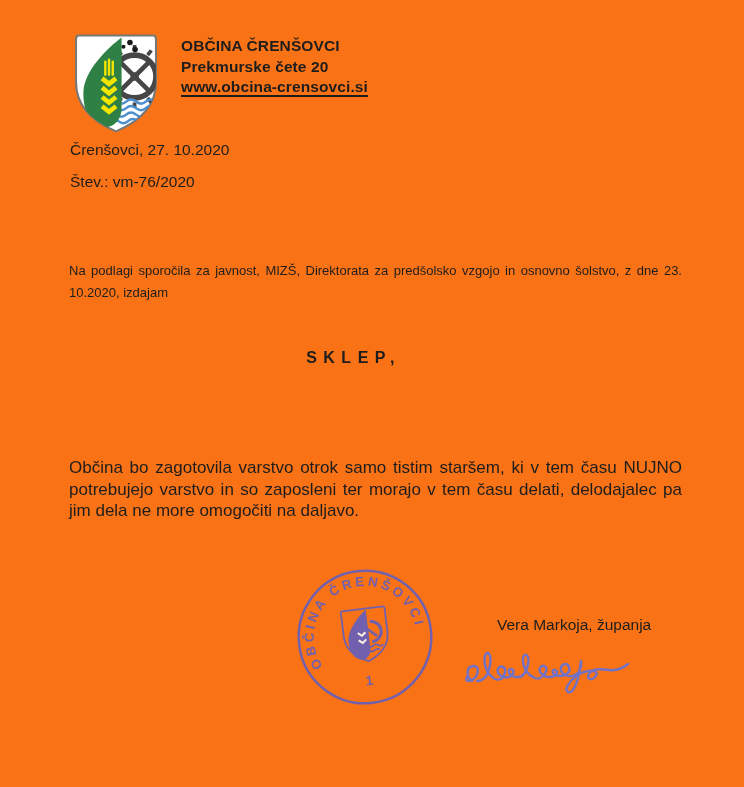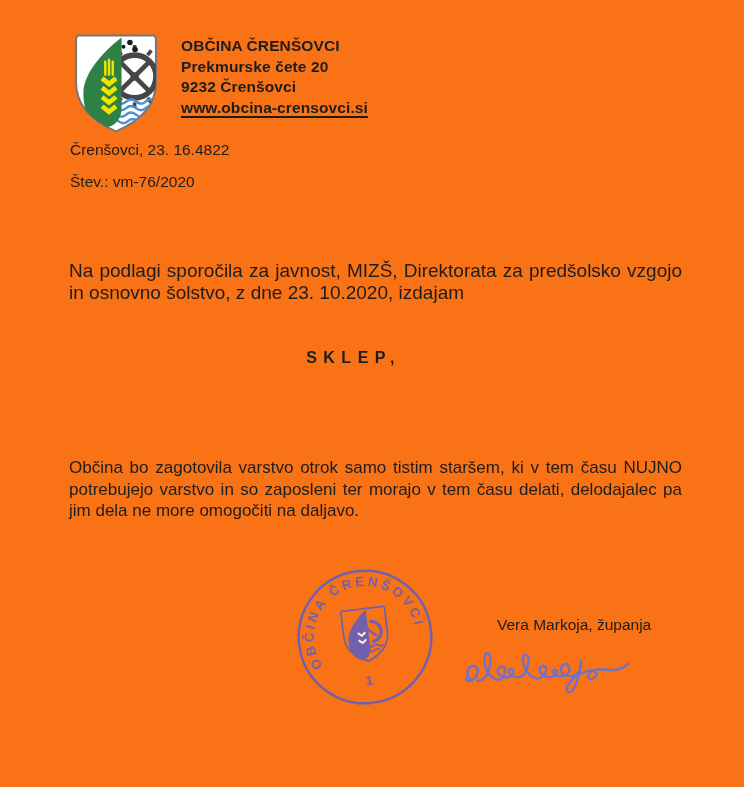--- a/index.html
+++ b/index.html
@@ -37,21 +37,21 @@
   }
 
   
   .place-date { position: absolute; left: 70px; top: 141px; font-size: 15.5px; }
   .ref-number { position: absolute; left: 70px; top: 173px; font-size: 15.5px; }
 
   
   .intro {
     position: absolute;
     left: 69px; top: 260px; width: 613px;
-    font-size: 19px; line-height: 21.5px;
+    font-size: 13px; line-height: 21.5px;
     text-align: justify;
   }
   .sklep-heading {
     position: absolute;
     left: 0; top: 349px; width: 707px;
     text-align: center;
     font-size: 16px; font-weight: bold;
     letter-spacing: 6.5px;
   }
   .decision {
@@ -147,25 +147,24 @@
         <circle cx="58" cy="18" r="2.2" fill="#1a1a1a"></circle>
         <circle cx="65" cy="13.5" r="3" fill="#1a1a1a"></circle>
         <circle cx="70.5" cy="21" r="3" fill="#1a1a1a"></circle>
       </g>
     </svg>
   </div>
 
   <div class="org-block">
     <div>OBČINA ČRENŠOVCI</div>
     <div>Prekmurske čete 20</div>
-    <div>9232 Črenšovci</div>
     <div class="org-website">www.obcina-crensovci.si</div>
   </div>
 
-  <div class="place-date">Črenšovci, 23. 16.4822</div>
+  <div class="place-date">Črenšovci, 27. 10.2020</div>
   <div class="ref-number">Štev.: vm-76/2020</div>
 
   <p class="intro">Na podlagi sporočila za javnost, MIZŠ, Direktorata za predšolsko vzgojo in osnovno šolstvo, z dne 23. 10.2020, izdajam</p>
   <h1 class="sklep-heading">SKLEP,</h1>
   <p class="care-paragraph">Občina bo zagotovila varstvo otrok samo tistim staršem, ki v tem času NUJNO potrebujejo varstvo in so zaposleni ter morajo v tem času delati, delodajalec pa jim dela ne more omogočiti na daljavo.</p>
 
   <div class="stamp">
     <svg viewBox="0 0 150 150" width="142" height="142" aria-hidden="true">
       <defs>
         <path id="stampArc" d="M29.7,104.4 A54,54 0 1 1 120.3,104.4" fill="none"></path>

